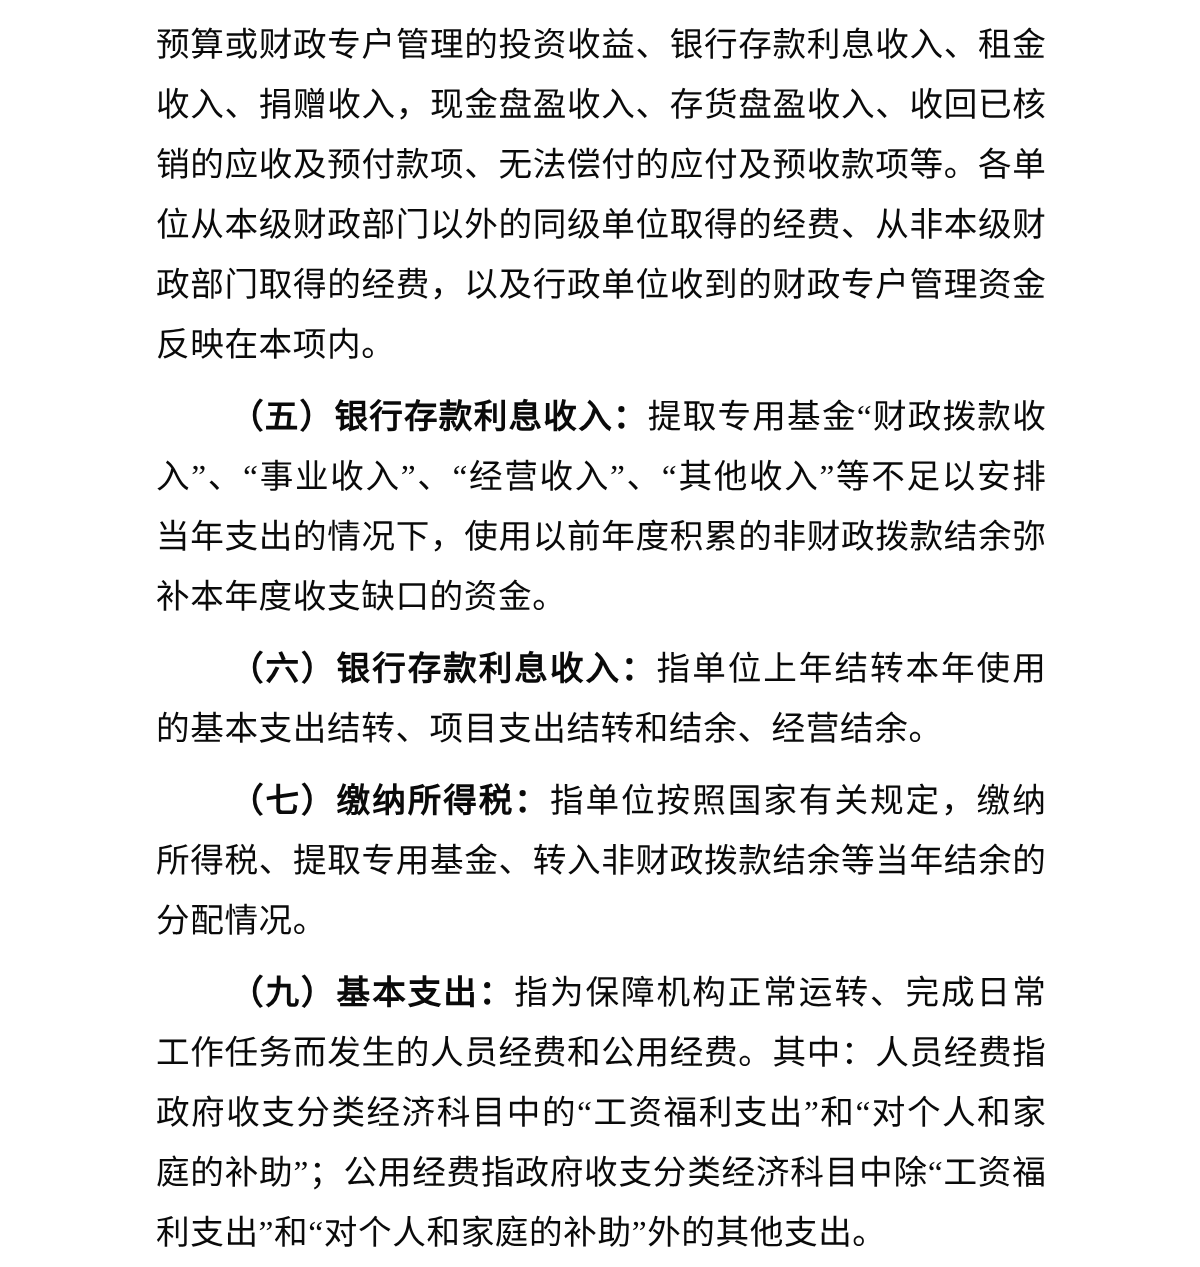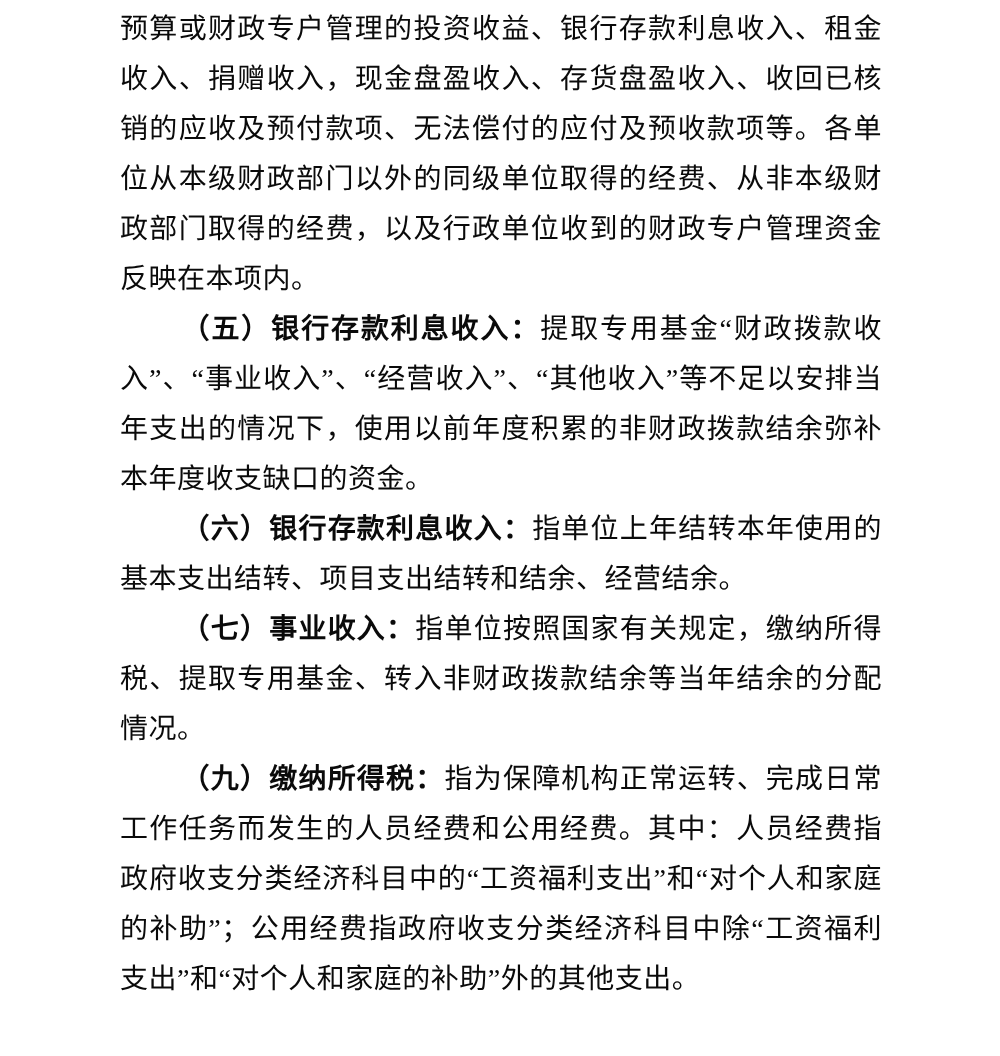--- a/index.html
+++ b/index.html
@@ -12,21 +12,21 @@
     width: 1000px;
     height: 1056px;
     box-sizing: border-box;
     padding: 4px 118px 0 120px;
     background: #ffffff;
     overflow: hidden;
     font-family: "Liberation Serif", "DejaVu Serif", serif;
     color: #0a0a0a;
   }
   .doc-body p {
-    margin: 0;
+    margin: 10px;
     padding: 0;
     font-size: 28px;
     line-height: 50px;
     letter-spacing: 0.5px;
     text-align: justify;
     text-justify: inter-character;
     text-align-last: left;
     word-break: break-all;
   }
   .doc-body p.indent {
@@ -51,22 +51,22 @@
 
     <p class="indent">
       <span class="para-heading">（五）银行存款利息收入：</span><span class="para-text">提取专用基金“财政拨款收入”、“事业收入”、“经营收入”、“其他收入”等不足以安排当年支出的情况下，使用以前年度积累的非财政拨款结余弥补本年度收支缺口的资金。</span>
     </p>
 
     <p class="indent">
       <span class="para-heading">（六）银行存款利息收入：</span><span class="para-text">指单位上年结转本年使用的基本支出结转、项目支出结转和结余、经营结余。</span>
     </p>
 
     <p class="indent">
-      <span class="para-heading">（七）事业收入：</span><span class="para-text">指单位按照国家有关规定，缴纳所得税、提取专用基金、转入非财政拨款结余等当年结余的分配情况。</span>
+      <span class="para-heading">（七）缴纳所得税：</span><span class="para-text">指单位按照国家有关规定，缴纳所得税、提取专用基金、转入非财政拨款结余等当年结余的分配情况。</span>
     </p>
 
 
     <p class="indent">
-      <span class="para-heading">（九）缴纳所得税：</span><span class="para-text">指为保障机构正常运转、完成日常工作任务而发生的人员经费和公用经费。其中：人员经费指政府收支分类经济科目中的“工资福利支出”和“对个人和家庭的补助”；公用经费指政府收支分类经济科目中除“工资福利支出”和“对个人和家庭的补助”外的其他支出。</span>
+      <span class="para-heading">（九）基本支出：</span><span class="para-text">指为保障机构正常运转、完成日常工作任务而发生的人员经费和公用经费。其中：人员经费指政府收支分类经济科目中的“工资福利支出”和“对个人和家庭的补助”；公用经费指政府收支分类经济科目中除“工资福利支出”和“对个人和家庭的补助”外的其他支出。</span>
     </p>
 
   </div>
 </div>
 
 </body></html>

